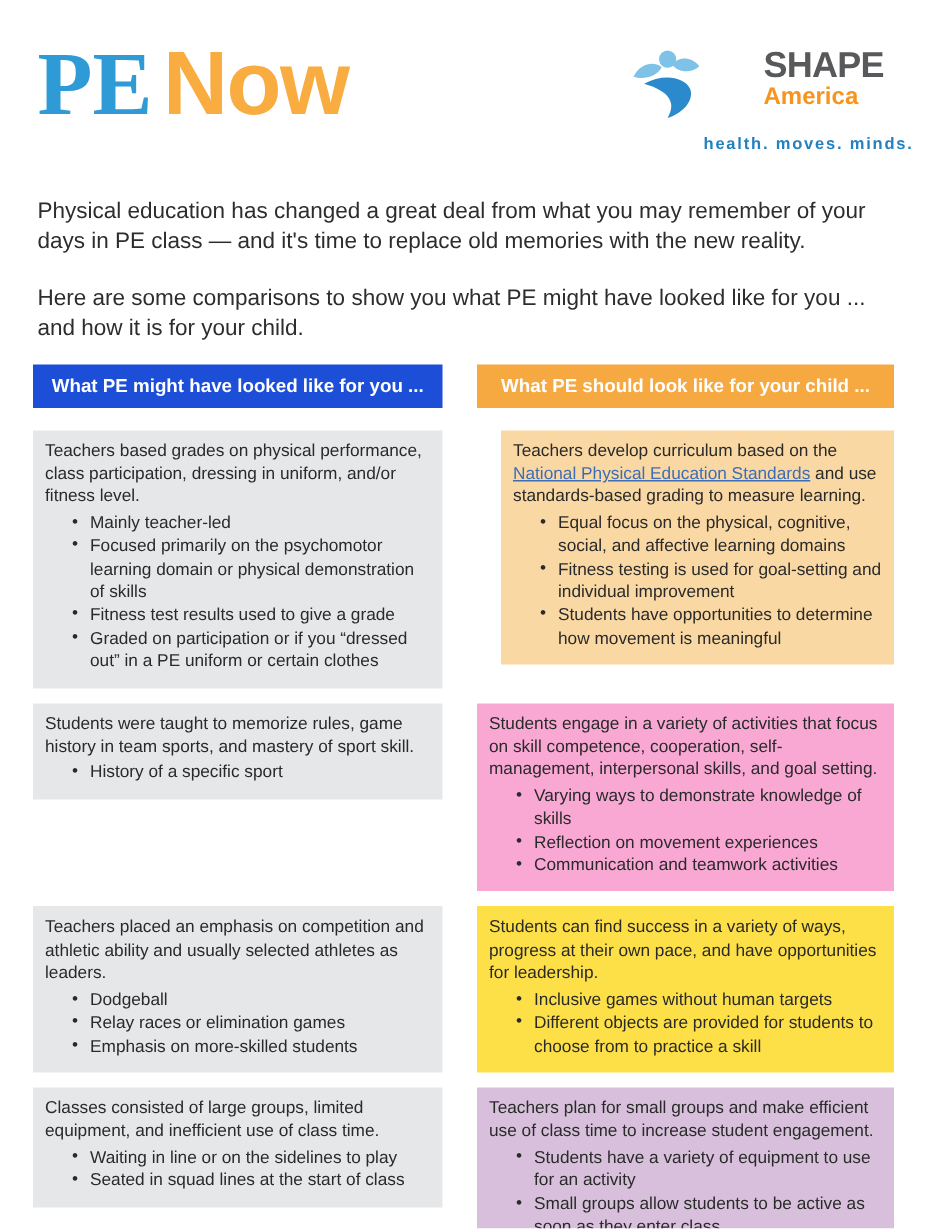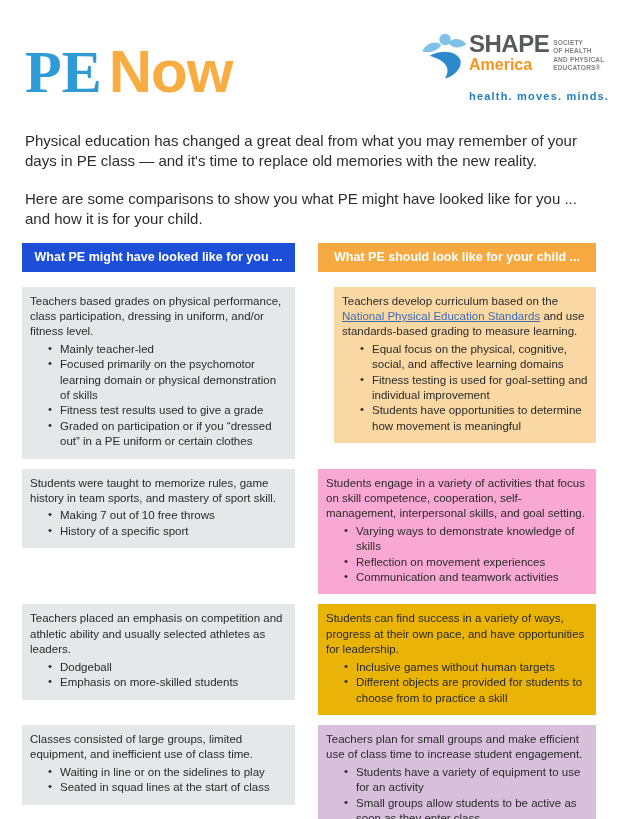--- a/index.html
+++ b/index.html
@@ -4,27 +4,27 @@
 <style>
   * { box-sizing: border-box; }
   html,body { margin:0; padding:0; background:#ffffff; }
   .page {
     width:618px; height:819px; position:relative; overflow:hidden;
     background:#ffffff; color:#2d2d2d;
     font-family:"Liberation Sans", sans-serif;
   }
 
   
-  .header-row { display:flex; justify-content:space-between; align-items:flex-end; padding:26px 20px 0 25px; }
+  .header-row { display:flex; justify-content:space-between; align-items:flex-start; padding:26px 20px 0 25px; }
   .title { font-size:60px; line-height:1; white-space:nowrap; }
   .title-pe { font-family:"Liberation Serif", serif; font-weight:bold; color:#2E9BD6; }
   .title-now { font-family:"Liberation Sans", sans-serif; font-weight:bold; color:#F9AC40; margin-left:7px; letter-spacing:-1px; }
 
   .logo { width:178px; margin-top:6px; }
-  .logo-top { display:flex; align-items:flex-start; }
+  .logo-top { display:flex; align-items:flex-start;gap:40px; }
   .logo-figure { width:47px; height:54px; flex:0 0 auto; }
   .logo-names { margin-left:2px; line-height:1; }
   .logo-shape { font-size:24px; font-weight:bold; color:#58595B; letter-spacing:-0.5px; }
   .logo-america { font-size:16px; font-weight:bold; color:#F7941E; margin-top:1px; }
   .logo-society { margin-left:4px; padding-top:7px; font-size:6.5px; color:#808285; font-weight:bold; line-height:1.3; letter-spacing:0.2px; white-space:nowrap; }
   .logo-tagline { font-size:11px; font-weight:bold; color:#2380C1; letter-spacing:1.2px; margin-top:4px; margin-left:49px; white-space:nowrap; }
 
   
   .intro { padding:0 25px; margin-top:29px; font-size:15px; line-height:1.36; color:#2d2d2d; }
   .intro p { margin:0; }
@@ -44,21 +44,21 @@
   .col-header.orange { background:#F7A941; }
 
   .box { font-size:11.5px; line-height:1.34; padding:7px 8px 9px 8px; color:#2a2a2a; }
   .box p { margin:0; }
   .box ul { margin:2px 0 0 0; padding:0 0 0 18px; list-style:none; }
   .box li { position:relative; padding-left:12px; }
   .box li::before { content:"\2022"; position:absolute; left:0; top:-1px; }
   .box.gray   { background:#E6E7E8; }
   .box.peach  { background:#FAD8A3;margin-left:16px; }
   .box.green  { background:#f9a8d4; }
-  .box.blue   { background:#eab308; }
+  .box.blue   { background:#fde047; }
   .box.purple { background:#D8C0DC; }
 
   a.standards-link { color:#3E6DB5; text-decoration:underline; cursor:pointer; }
 </style>
 </head>
 <body>
 
 <div class="page">
 
   <div class="header-row">
@@ -114,37 +114,37 @@
       <ul>
         <li>Equal focus on the physical, cognitive, social, and affective learning domains</li>
         <li>Fitness testing is used for goal-setting and individual improvement</li>
         <li>Students have opportunities to determine how movement is meaningful</li>
       </ul>
     </div>
 
     <div class="box gray">
       <p>Students were taught to memorize rules, game history in team sports, and mastery of sport skill.</p>
       <ul>
-        <li>Making 7 out of 10 free throws</li>
         <li>History of a specific sport</li>
       </ul>
     </div>
     <div class="box green">
       <p>Students engage in a variety of activities that focus on skill competence, cooperation, self-management, interpersonal skills, and goal setting.</p>
       <ul>
         <li>Varying ways to demonstrate knowledge of skills</li>
         <li>Reflection on movement experiences</li>
         <li>Communication and teamwork activities</li>
       </ul>
     </div>
 
     <div class="box gray">
       <p>Teachers placed an emphasis on competition and athletic ability and usually selected athletes as leaders.</p>
       <ul>
         <li>Dodgeball</li>
+        <li>Relay races or elimination games</li>
         <li>Emphasis on more-skilled students</li>
       </ul>
     </div>
     <div class="box blue">
       <p>Students can find success in a variety of ways, progress at their own pace, and have opportunities for leadership.</p>
       <ul>
         <li>Inclusive games without human targets</li>
         <li>Different objects are provided for students to choose from to practice a skill</li>
       </ul>
     </div>

